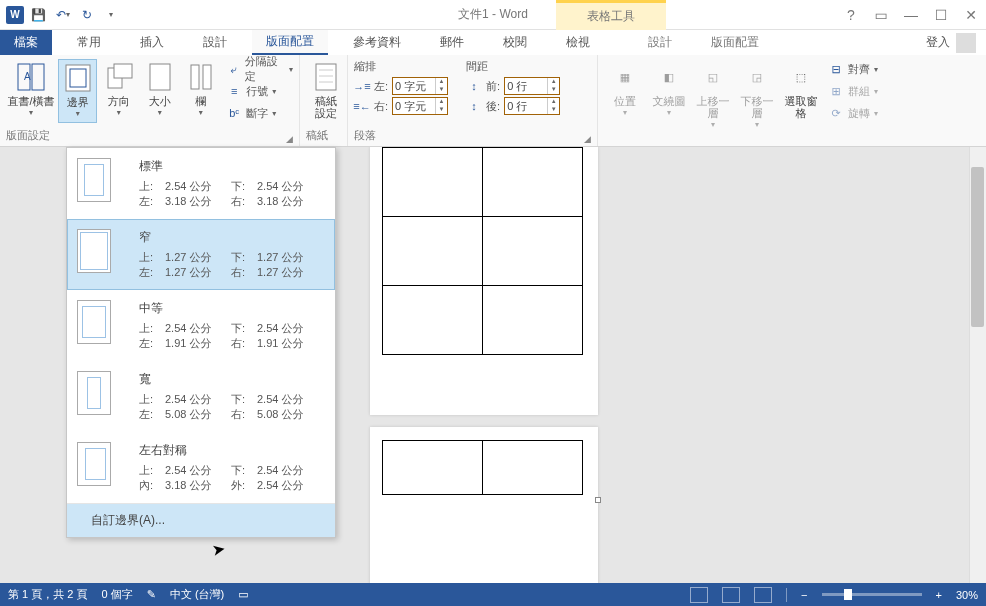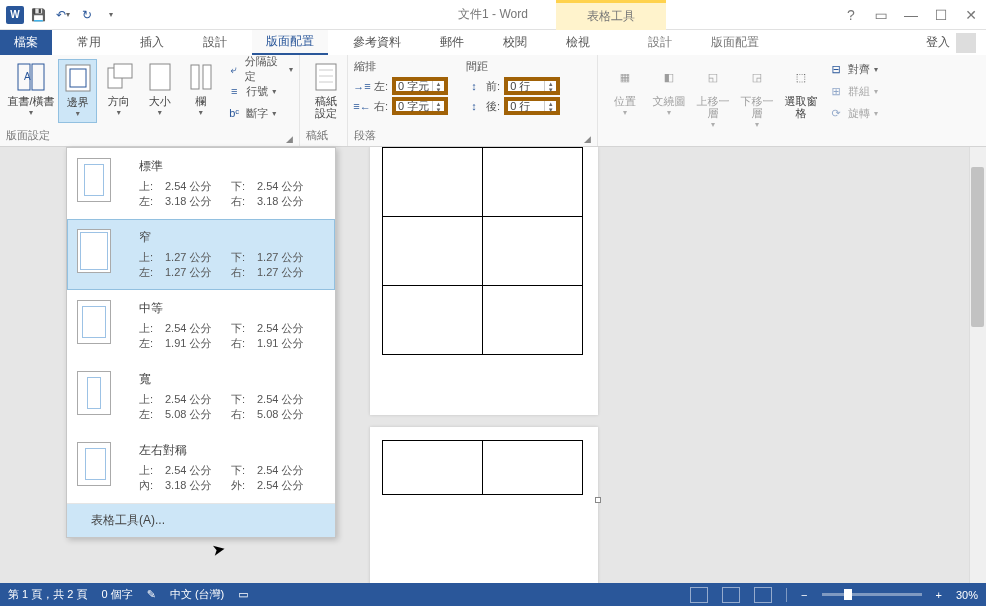--- a/index.html
+++ b/index.html
@@ -30,21 +30,21 @@
 .group-row { display: flex; gap: 2px; }
 .big-btn { width: 42px; display: flex; flex-direction: column; align-items: center; justify-content: flex-start; padding-top: 2px; gap: 2px; font-size: 11px; color: #444; text-align:center; line-height:1.1;}
 .big-btn.selected { background: #cde6f7; border: 1px solid #92c0e0; }
 .big-btn .ico { width: 32px; height: 32px; display:flex; align-items:center; justify-content:center; }
 .drop-caret { font-size: 8px; color: #666; }
 .group-label { text-align: left; font-size: 11px; color: #777; padding-bottom: 1px; position:relative;}
 .group-label .launcher { position:absolute; right:0; bottom:0; font-size:9px; color:#888;}
 
 .small-row { display:flex; align-items:center; gap:4px; font-size:11px; color:#555; height:20px;}
 .small-row .ico { width:16px; height:16px; display:inline-flex; align-items:center; justify-content:center; color:#2a579a;}
-.spinner { width:56px; height:18px; border:4px solid #a16207; background:#fff; display:flex; align-items:center; padding:0 2px; font-size:11px; color:#444; position:relative;}
+.spinner { width:56px; height:18px; border:1px solid #a16207; background:#fff; display:flex; align-items:center; padding:0 2px; font-size:11px; color:#444; position:relative;}
 .spinner .spins { position:absolute; right:0; top:0; width:12px; height:100%; border-left:1px solid #ccc; display:flex; flex-direction:column;}
 .spinner .spins div{ flex:1; font-size:6px; text-align:center; color:#666; line-height:1;}
 
 
 .margin-thumb { width:34px; height:44px; border:1px solid #aaa; background:#fff; position:relative; }
 .margin-thumb::before { content:''; position:absolute; border:1px solid #9cc2e5; }
 .margin-thumb.normal::before { left:6px; right:6px; top:5px; bottom:5px; }
 .margin-thumb.narrow::before { left:2px; right:2px; top:2px; bottom:2px; }
 .margin-thumb.medium::before { left:4px; right:4px; top:5px; bottom:5px; }
 .margin-thumb.wide::before { left:9px; right:9px; top:5px; bottom:5px; }
@@ -439,21 +439,21 @@
           <span>2.54 公分</span>
         </div>
       <div class="line">
           <span>內:</span>
           <span>3.18 公分</span>
           <span>外:</span>
           <span>2.54 公分</span>
         </div>
     </div>
   </div>
-  <div class="dd-footer hl">表格工具(A)...</div>
+  <div class="dd-footer hl">自訂邊界(A)...</div>
 </div>
 
 <div class="cursor">➤</div>
 
 <div class="status">
   <span>第 1 頁，共 2 頁</span>
   <span>0 個字</span>
   <span>✎</span>
   <span>中文 (台灣)</span>
   <span>▭</span>

